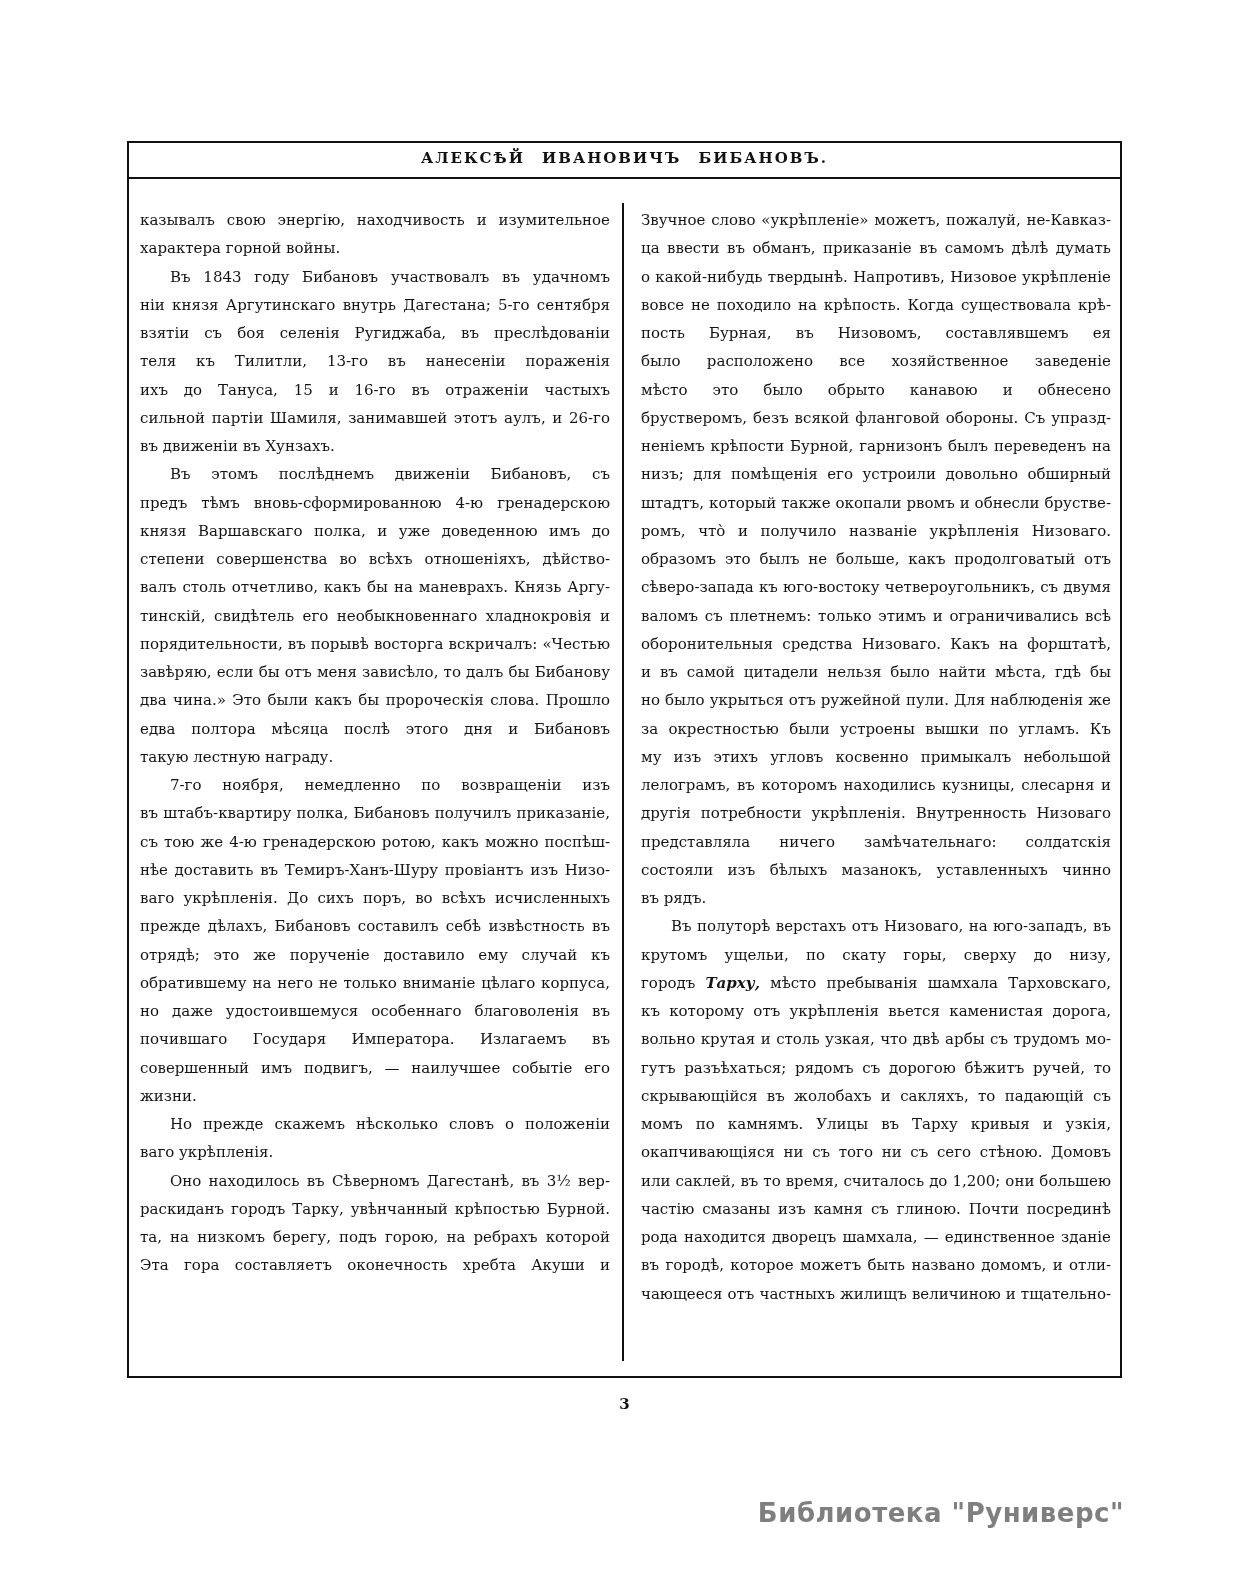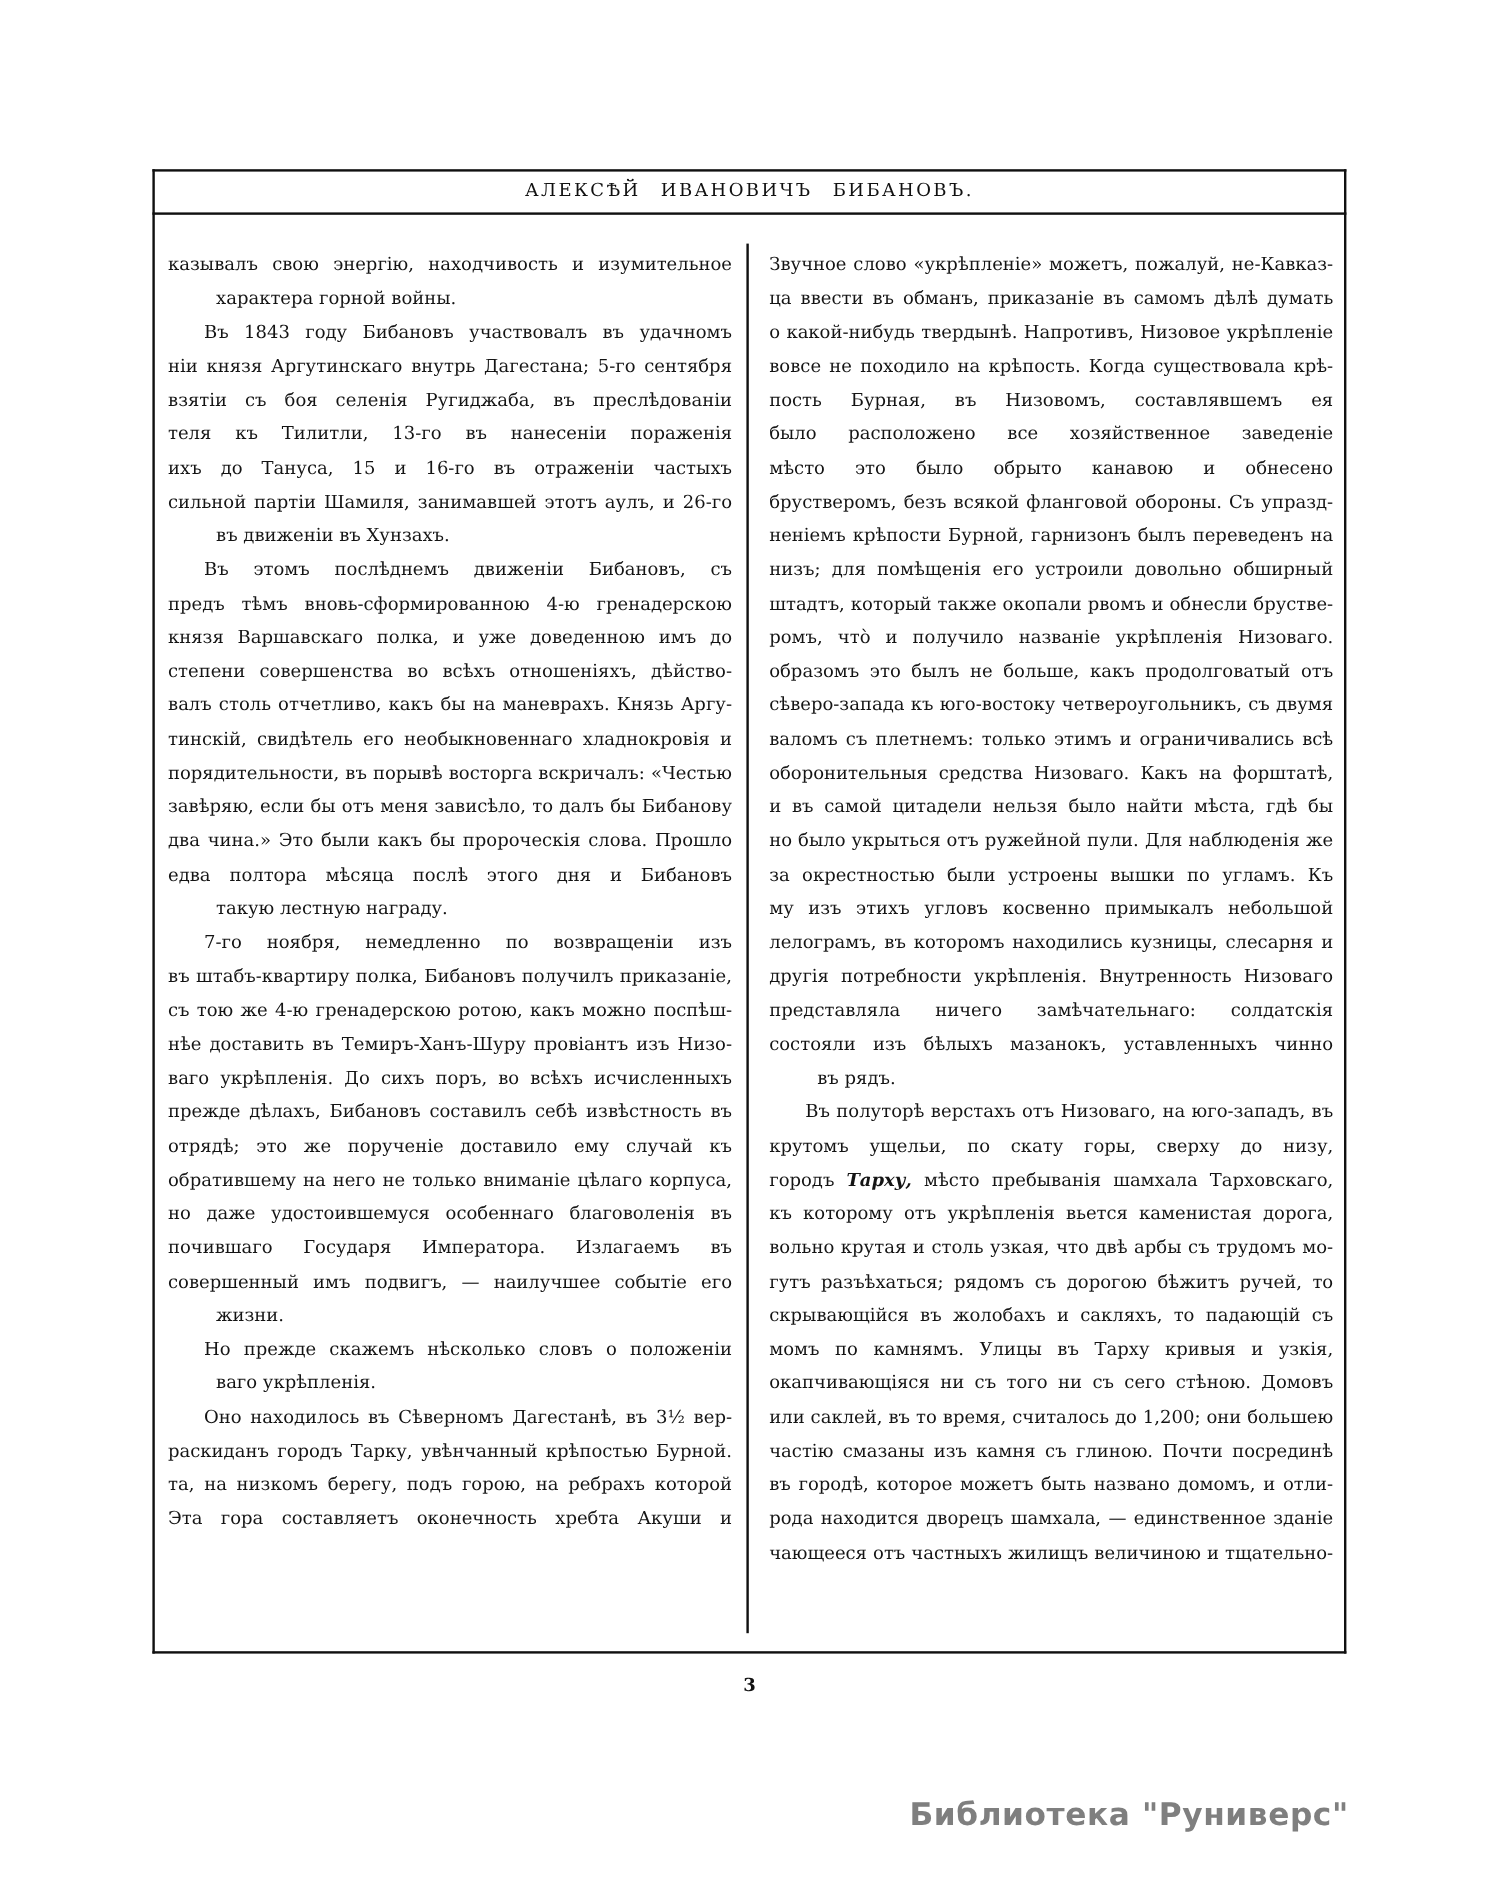--- a/index.html
+++ b/index.html
@@ -27,21 +27,21 @@
   #rule-bottom     { left: 127px; top: 1376px; width: 995px; height: 2px; }
   #rule-divider    { left: 622px; top: 203px;  width: 2px;   height: 1158px; }
 
   #header-title {
     position: absolute;
     left: 127px;
     top: 149px;
     width: 995px;
     text-align: center;
     font-size: 15px;
-    font-weight: normal;
+    font-weight: bold;
     letter-spacing: 2px;
     word-spacing: 10px;
     color: #111;
   }
 
   .col {
     position: absolute;
     top: 206px;
     width: 470px;
   }
@@ -56,21 +56,20 @@
     line-height: 28.25px;
     height: 28.25px;
     overflow: hidden;
     text-align: justify;
     text-align-last: justify;
     white-space: normal;
   }
   .line.last {
     text-align: right;
     text-align-last: left;
-    margin-left: 40px;
   }
   .line em {
     font-style: italic;
     font-weight: bold;
   }
 
   #page-number {
     position: absolute;
     left: 127px;
     top: 1395px;
@@ -193,22 +192,22 @@
         <div class="line"><span>крутомъ ущельи, по скату горы, сверху до низу, раскинутъ</span></div>
         <div class="line"><span>городъ </span><em>Тарху,</em><span> мѣсто пребыванія шамхала Тарховскаго,</span></div>
         <div class="line"><span>къ которому отъ укрѣпленія вьется каменистая дорога, до-</span></div>
         <div class="line"><span>вольно крутая и столь узкая, что двѣ арбы съ трудомъ мо-</span></div>
         <div class="line"><span>гутъ разъѣхаться; рядомъ съ дорогою бѣжитъ ручей, то</span></div>
         <div class="line"><span>скрывающійся въ жолобахъ и сакляхъ, то падающій съ шу-</span></div>
         <div class="line"><span>момъ по камнямъ. Улицы въ Тарху кривыя и узкія, нерѣдко</span></div>
         <div class="line"><span>окапчивающіяся ни съ того ни съ сего стѣною. Домовъ</span></div>
         <div class="line"><span>или саклей, въ то время, считалось до 1,200; они большею</span></div>
         <div class="line"><span>частію смазаны изъ камня съ глиною. Почти посрединѣ го-</span></div>
+        <div class="line"><span>рода находится дворецъ шамхала, — единственное зданіе</span></div>
         <div class="line"><span>въ городѣ, которое можетъ быть названо домомъ, и отли-</span></div>
-        <div class="line"><span>рода находится дворецъ шамхала, — единственное зданіе</span></div>
         <div class="line"><span>чающееся отъ частныхъ жилищъ величиною и тщательно-</span></div>
       </div>
     </div>
 
   <div id="page-number">3</div>
 
   <div id="watermark">Библиотека "Руниверс"</div>
 
 </div>
 

